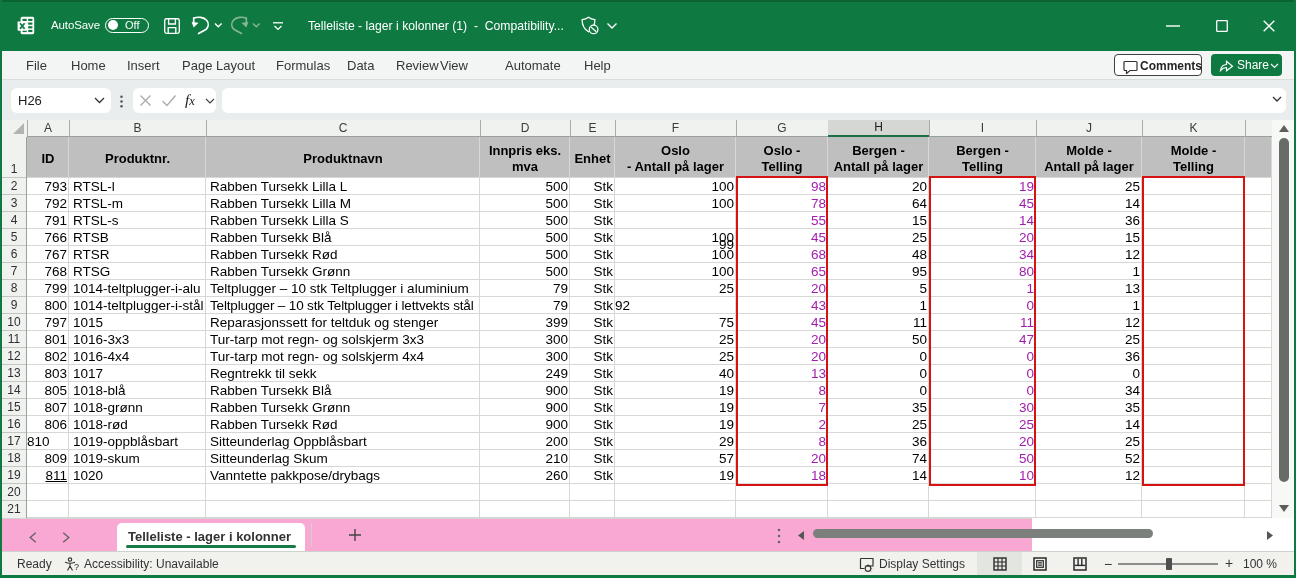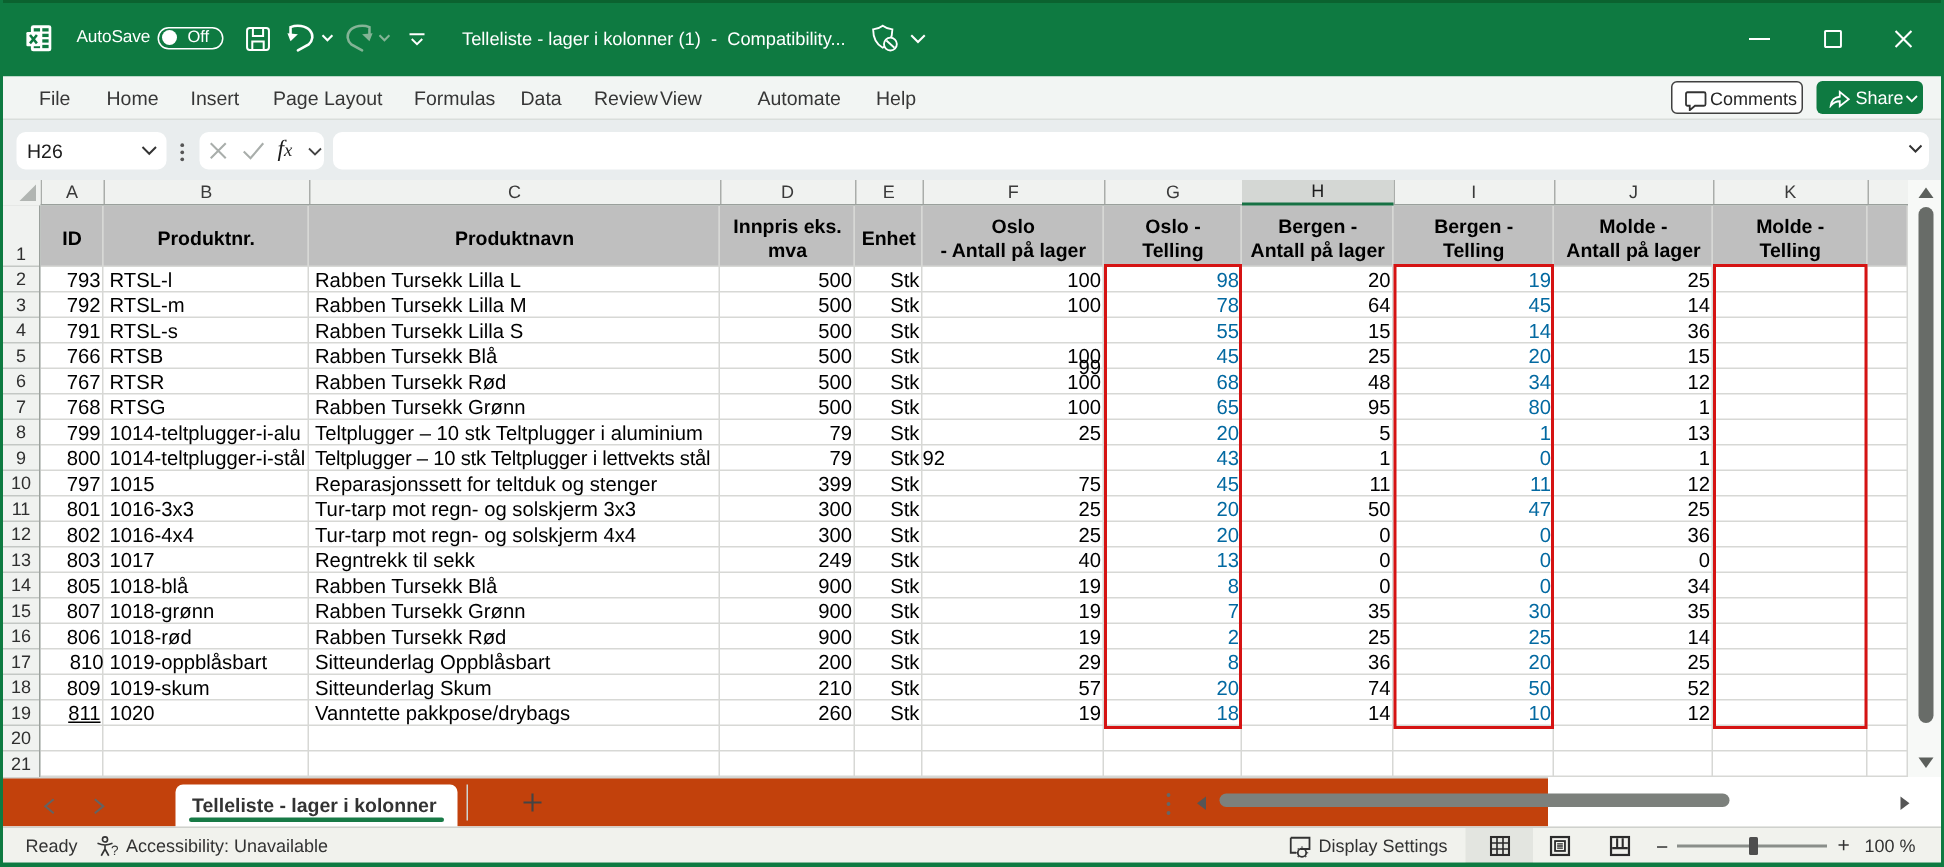--- a/index.html
+++ b/index.html
@@ -35,27 +35,27 @@
 #rowhdr { position:absolute; left:2px; top:17px; width:25px; height:381px; background:#f0f2f0; border-right:1px solid #9aa09c; }
 .rn { position:absolute; left:2px; top:0; width:24px; text-align:center; font-size:12px; color:#2f2f2f; }
 #rn1 { position:absolute; left:2px; top:0px; width:24px; height:41px; text-align:center; font-size:12px; color:#2f2f2f; display:flex; align-items:flex-end; justify-content:center; padding-bottom:2px; }
 .rhsep { position:absolute; left:2px; width:24px; height:1px; background:#c3c7c4; }
 #row1bg { position:absolute; left:27px; top:17px; width:1245px; height:41px; background:#bfbfbf; }
 .vl { position:absolute; width:1px; background:#d7d8d5; }
 .vl1 { position:absolute; width:1px; background:#d2d2d2; top:137px; height:41px; }
 .hl { position:absolute; left:27px; width:1245px; height:1px; background:#d7d8d5; }
 .h1 { position:absolute; top:137px; height:41px; display:flex; align-items:center; justify-content:center; text-align:center; font-weight:bold; font-size:13px; color:#000; line-height:16px; padding-top:2px; }
 .dc { position:absolute; height:17px; line-height:17px; font-size:13.5px; color:#000; white-space:nowrap; overflow:hidden; }
-.dc.red { color:#0369a1; }
+.dc.red { color:#a21caf; }
 .redbox { position:absolute; border:2.5px solid #d51313; }
 
 #vscroll { position:absolute; left:1272px; top:120px; width:22px; height:398px; background:#f7f9f7; }
 #vthumb { position:absolute; left:1279px; top:138px; width:10px; height:344px; background:#686c68; border-radius:5px; }
 
-#tabbar { position:absolute; left:0; top:518px; width:1032px; height:33px; background:#c2410c; border-top:1px solid #d2d4d0; }
+#tabbar { position:absolute; left:0; top:518px; width:1032px; height:33px; background:#f9a8d4; border-top:1px solid #d2d4d0; }
 #activetab { position:absolute; left:117px; top:4px; width:188px; height:29px; background:#fff; border-radius:5px 5px 0 0; }
 #activetab .ttx { position:absolute; left:11px; top:6px; font-size:13px; font-weight:bold; color:#333; white-space:nowrap; }
 #activetab .tul { position:absolute; left:9px; bottom:4px; width:170px; height:3px; background:#187a46; border-radius:2px; }
 #hthumb { position:absolute; left:813px; top:529px; width:340px; height:9px; background:#7c807c; border-radius:5px; }
 
 #statusbar { position:absolute; left:0; top:551px; width:1296px; height:24px; background:#f1f2ed; border-top:1px solid #cfd1cd; font-size:12px; color:#333; }
 #greenborder { position:absolute; left:0; top:575px; width:1296px; height:3px; background:#0e7a41; }
 .edge { position:absolute; background:#0e7a41; }
 svg { display:block; }
 </style></head>
@@ -134,21 +134,21 @@
 <div class="mtab" style="left:276px;">Formulas</div>
 <div class="mtab" style="left:347px;">Data</div>
 <div class="mtab" style="left:396px;">Review</div>
 <div class="mtab" style="left:440px;">View</div>
 <div class="mtab" style="left:505px;">Automate</div>
 <div class="mtab" style="left:584px;">Help</div>
   <div id="comments">
     <svg class="abs" style="left:8px;top:4.5px;" width="15" height="14" viewBox="0 0 15 14">
       <path d="M2 1.5 h11 a1 1 0 0 1 1 1 v7 a1 1 0 0 1 -1 1 h-6 l-3.5 3 v-3 h-1.5 a1 1 0 0 1 -1 -1 v-7 a1 1 0 0 1 1 -1 z" fill="none" stroke="#333" stroke-width="1.2"></path>
     </svg>
-    <span style="position:absolute;left:25px;top:1px;">Comments</span>
+    <span style="position:absolute;left:25px;top:1px;font-weight:bold;">Comments</span>
   </div>
   <div id="share">
     <svg class="abs" style="left:8px;top:4px;" width="15" height="14" viewBox="0 0 15 14">
       <path d="M1.5 12.5 C2 9, 4 6.8, 7.5 6.5 V3.2 L13.5 8.2 L7.5 12.8 V9.5 C5 9.5, 3.2 10.5, 1.5 12.5 z" fill="none" stroke="#fff" stroke-width="1.2"></path>
     </svg>
     <span style="position:absolute;left:26px;top:0;">Share</span>
     <svg class="abs" style="left:59px;top:9px;" width="9" height="6" viewBox="0 0 9 6">
         <path d="M1 1 l3.5 3.5 L8 1" fill="none" stroke="#fff" stroke-width="1.2"></path>
       </svg>
   </div>
@@ -458,21 +458,21 @@
 <div class="dc " style="left:27px;top:416px;width:42px;text-align:right;padding-left:0px;padding-right:2px;">806</div>
 <div class="dc " style="left:69px;top:416px;width:137px;text-align:left;padding-left:4px;padding-right:0px;">1018-rød</div>
 <div class="dc " style="left:206px;top:416px;width:274px;text-align:left;padding-left:4px;padding-right:0px;">Rabben Tursekk Rød</div>
 <div class="dc " style="left:480px;top:416px;width:90px;text-align:right;padding-left:0px;padding-right:2px;">900</div>
 <div class="dc " style="left:570px;top:416px;width:45px;text-align:right;padding-left:0px;padding-right:2px;">Stk</div>
 <div class="dc " style="left:615px;top:416px;width:121px;text-align:right;padding-left:0px;padding-right:2px;">19</div>
 <div class="dc red" style="left:736px;top:416px;width:92px;text-align:right;padding-left:0px;padding-right:2px;">2</div>
 <div class="dc " style="left:828px;top:416px;width:101px;text-align:right;padding-left:0px;padding-right:2px;">25</div>
 <div class="dc red" style="left:929px;top:416px;width:107px;text-align:right;padding-left:0px;padding-right:2px;">25</div>
 <div class="dc " style="left:1036px;top:416px;width:106px;text-align:right;padding-left:0px;padding-right:2px;">14</div>
-<div class="dc " style="left:27px;top:433px;width:44px;text-align:right;padding-left:0px;padding-right:2px;">810</div>
+<div class="dc " style="left:27px;top:433px;width:44px;padding-left:0px;padding-right:2px;">810</div>
 <div class="dc " style="left:69px;top:433px;width:137px;text-align:left;padding-left:4px;padding-right:0px;">1019-oppblåsbart</div>
 <div class="dc " style="left:206px;top:433px;width:274px;text-align:left;padding-left:4px;padding-right:0px;">Sitteunderlag Oppblåsbart</div>
 <div class="dc " style="left:480px;top:433px;width:90px;text-align:right;padding-left:0px;padding-right:2px;">200</div>
 <div class="dc " style="left:570px;top:433px;width:45px;text-align:right;padding-left:0px;padding-right:2px;">Stk</div>
 <div class="dc " style="left:615px;top:433px;width:121px;text-align:right;padding-left:0px;padding-right:2px;">29</div>
 <div class="dc red" style="left:736px;top:433px;width:92px;text-align:right;padding-left:0px;padding-right:2px;">8</div>
 <div class="dc " style="left:828px;top:433px;width:101px;text-align:right;padding-left:0px;padding-right:2px;">36</div>
 <div class="dc red" style="left:929px;top:433px;width:107px;text-align:right;padding-left:0px;padding-right:2px;">20</div>
 <div class="dc " style="left:1036px;top:433px;width:106px;text-align:right;padding-left:0px;padding-right:2px;">25</div>
 <div class="dc " style="left:27px;top:450px;width:42px;text-align:right;padding-left:0px;padding-right:2px;">809</div>

